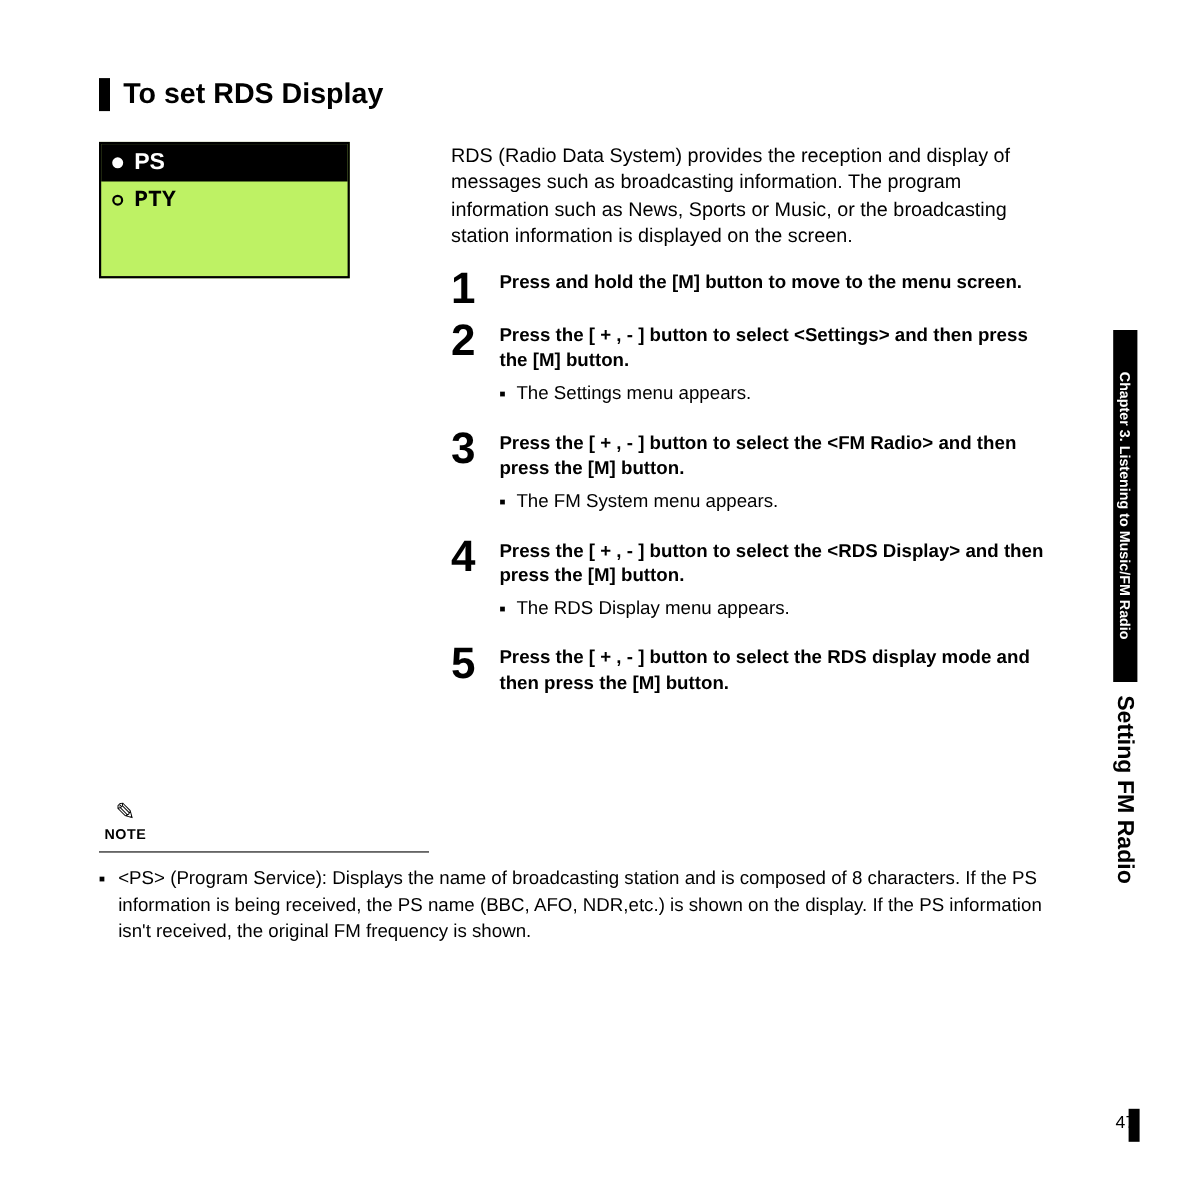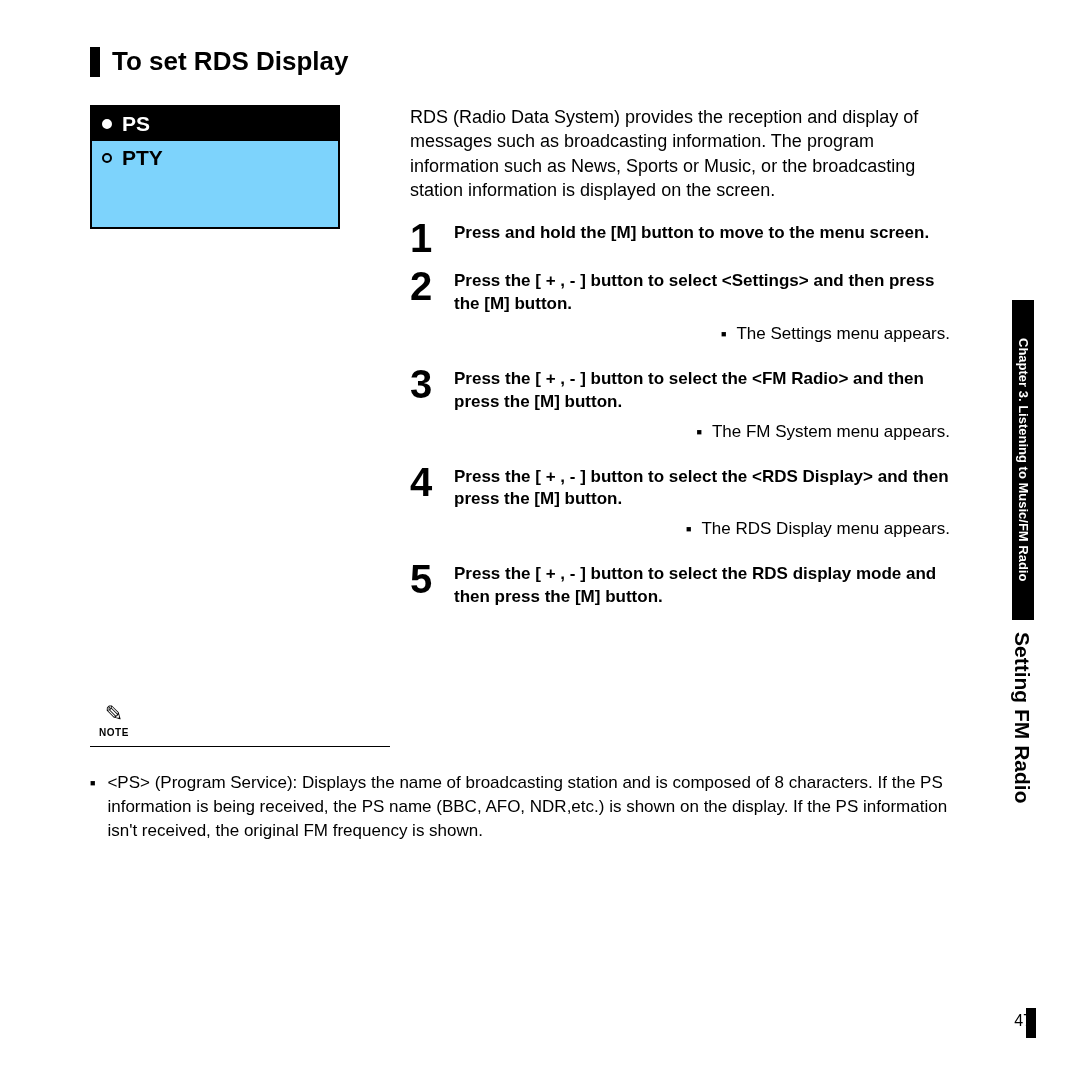--- a/index.html
+++ b/index.html
@@ -1,49 +1,49 @@
 <!DOCTYPE html>
 <html><head>
 <meta charset="utf-8">
 <style>
   * { box-sizing: border-box; margin: 0; padding: 0; }
   html, body { width: 1080px; height: 1080px; background: #fff; font-family: Arial, Helvetica, sans-serif; color: #000; }
-  .page { position: relative; width: 1080px; height: 1080px; padding: 46px 40px 40px 90px; }
+  .page { position: relative; width: 1080px; height: 1080px; padding: 70px 40px 40px 90px; }
   .heading-row { display: flex; align-items: center; margin-bottom: 28px; }
   .heading-bar { width: 10px; height: 30px; background: #000; margin-right: 12px; }
   .heading { font-size: 26px; font-weight: bold; }
   .cols { display: flex; }
   .leftcol { width: 320px; flex: 0 0 320px; }
   .rightcol { flex: 1; padding-right: 90px; }
-  .device-screen { width: 250px; border: 2px solid #000; background: #7dd3fc; }
+  .device-screen { width: 228px; border: 2px solid #000; background: #bef264; }
   .ds-row { display:flex; align-items:center; height:34px; padding:0 10px; font-size:21px; font-weight:bold; }
   .ds-sel { background:#000; color:#fff; }
   .ds-row .dot { width:10px; height:10px; border-radius:50%; margin-right:10px; border:2px solid currentColor; display:inline-block; }
   .ds-sel .dot { background:#fff; border-color:#fff; }
-  .ds-unsel { color:#000; }
+  .ds-unsel { color:#000;font-family:Liberation Mono, monospace; }
   .ds-unsel .dot { border-color:#000; }
   .ds-pad { height: 52px; }
   .intro { font-size:18px; font-weight:normal; line-height:1.35; margin-bottom:16px; }
   .step { display:flex; margin-bottom:8px; }
   .step-num { font-size:40px; font-weight:bold; width:44px; flex:0 0 44px; line-height:1; }
   .step-body { flex:1; padding-top:4px; }
   .step-title { font-size:17px; font-weight:bold; line-height:1.35; }
   .step-sub { list-style:none; margin:6px 0 10px 0; }
-  .step-sub li { font-size:17px; line-height:1.4; display:flex;justify-content:flex-end; }
+  .step-sub li { font-size:17px; line-height:1.4; display:flex; }
   .step-sub li::before { content:"■"; font-size:9px; margin-right:10px; margin-top:6px; }
   .m-btn { font-weight:bold; }
   .note-block { display:flex; margin-top: 472px; width:300px; }
   .note-left { width:48px; flex:0 0 48px; text-align:center; }
   .note-icon { font-size:22px; }
-  .note-label { font-size:10px; font-weight:bold; letter-spacing:0.5px; }
+  .note-label { font-size:13px; font-weight:bold; letter-spacing:0.5px; }
   .note-right { flex:1; font-size:15px; line-height:1.35; padding-left:6px; }
   .note-right .nb { display:flex; }
   .note-right .nb::before { content:"■"; font-size:8px; margin-right:8px; margin-top:5px; }
   .note-rule { border:0; border-top:1px solid #000; margin-top:8px; width:300px; }
-  .bottom-defs { margin-top:24px; padding-right:90px; }
+  .bottom-defs { margin-top:12px; padding-right:90px; }
   .bottom-defs ul { list-style:none; }
   .bottom-defs li { font-size:17px; line-height:1.4; display:flex; margin-bottom:10px; }
   .bottom-defs li::before { content:"■"; font-size:9px; margin-right:12px; margin-top:6px; }
   .right-tab { position:absolute; right:42px; top:300px; width:26px; height:560px; }
   .tab-top { width:22px; height:320px; background:#000; color:#fff; writing-mode:vertical-rl; font-size:13px; font-weight:bold; display:flex; align-items:center; justify-content:center; padding:8px 0; }
   .tab-bot { writing-mode:vertical-rl; font-size:21px; font-weight:bold; padding-top:12px; margin-left:-2px; }
   .page-num { position:absolute; right:48px; bottom:50px; font-size:16px; }
   .page-mark { position:absolute; right:44px; bottom:42px; width:10px; height:30px; background:#000; }
 </style>
 </head>

